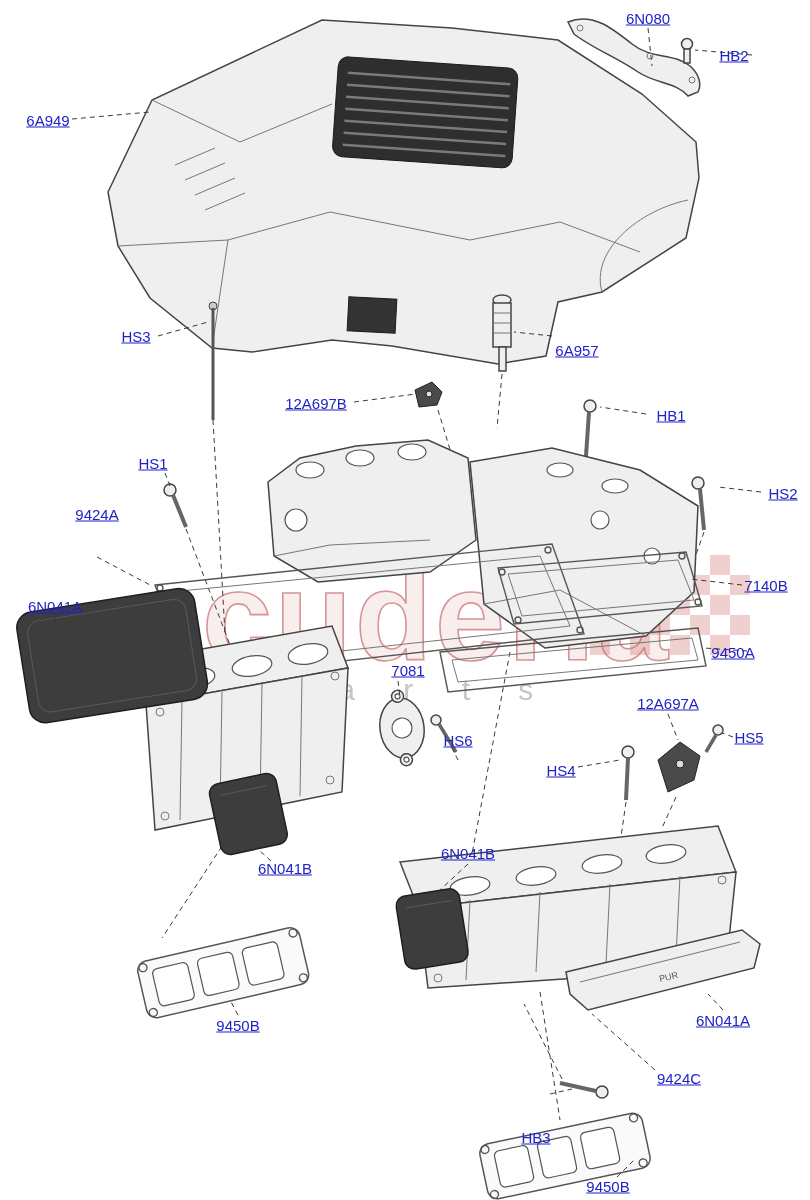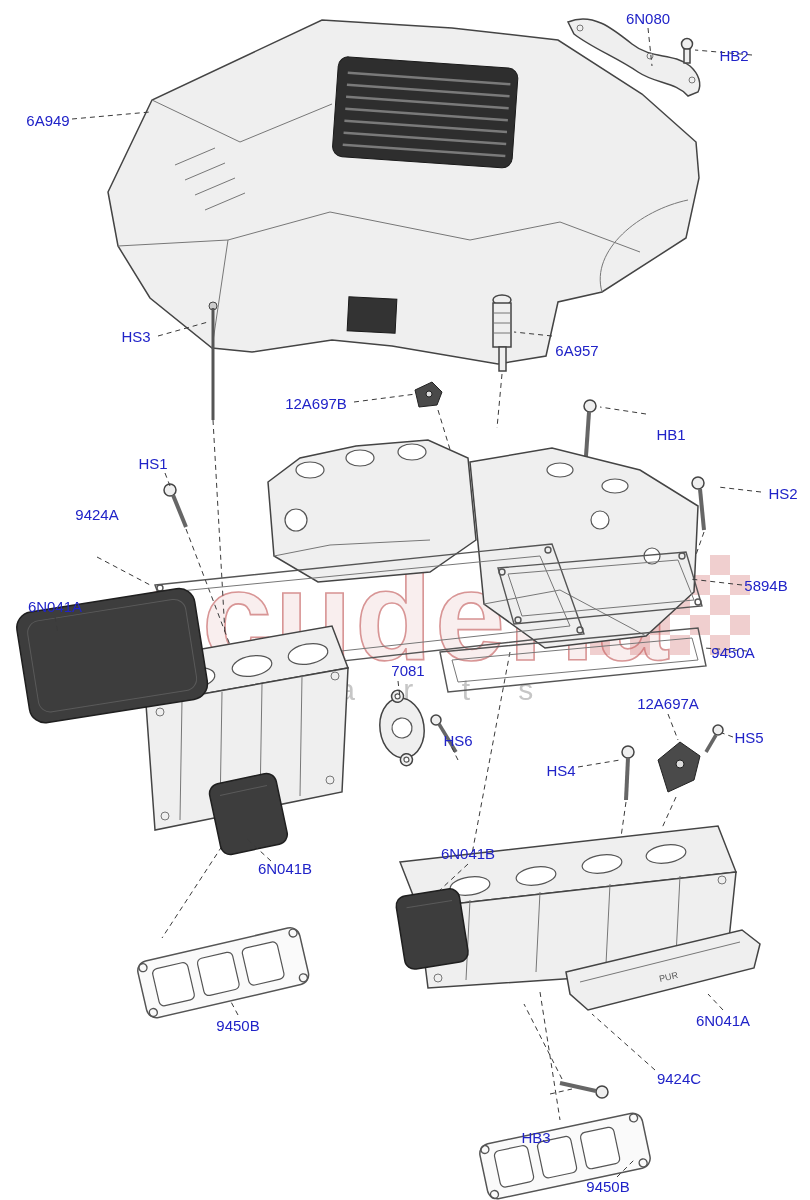--- a/index.html
+++ b/index.html
@@ -1,20 +1,20 @@
 <!DOCTYPE html>
 <html><head>
 <meta charset="utf-8">
 <style>
   html,body{margin:0;padding:0;background:#ffffff;}
   .stage{position:relative;width:810px;height:1200px;background:#ffffff;overflow:hidden;
          font-family:"Liberation Sans",sans-serif;}
   .stage svg{position:absolute;left:0;top:0;}
   .callout{position:absolute;transform:translate(-50%,-50%);color:#2023c8;
-           font:15px "Liberation Sans",sans-serif;white-space:nowrap;z-index:5;}
+           font:15px "Liberation Sans",sans-serif;white-space:nowrap;z-index:5;text-decoration:underline;}
   .part{stroke:#444;stroke-width:1.5;fill:#efefef;}
   .dark{fill:#3d3d3d;stroke:#1f1f1f;stroke-width:1.5;}
   .ld{stroke:#3a3a3a;stroke-width:1;stroke-dasharray:5 4;fill:none;}
   .thin{stroke:#777;stroke-width:1;fill:none;}
   .gask{fill:none;stroke:#555;stroke-width:1.4;}
   .hole{fill:#ffffff;stroke:#555;stroke-width:1.2;}
 </style>
 </head>
 <body>
 
@@ -303,26 +303,26 @@
     <line class="ld" x1="617" y1="1177" x2="634" y2="1160"></line>
   </g>
 </svg>
 
   <div class="callout" style="left:648px;top:18px">6N080</div>
   <div class="callout" style="left:734px;top:55px">HB2</div>
   <div class="callout" style="left:48px;top:120px">6A949</div>
   <div class="callout" style="left:136px;top:336px">HS3</div>
   <div class="callout" style="left:577px;top:350px">6A957</div>
   <div class="callout" style="left:316px;top:403px">12A697B</div>
-  <div class="callout" style="left:671px;top:434px">HB1</div>
+  <div class="callout" style="left:671px;top:415px">HB1</div>
   <div class="callout" style="left:153px;top:463px">HS1</div>
   <div class="callout" style="left:783px;top:493px">HS2</div>
   <div class="callout" style="left:97px;top:514px">9424A</div>
   <div class="callout" style="left:55px;top:606px">6N041A</div>
-  <div class="callout" style="left:766px;top:585px">5894B</div>
+  <div class="callout" style="left:766px;top:585px">7140B</div>
   <div class="callout" style="left:733px;top:652px">9450A</div>
   <div class="callout" style="left:408px;top:670px">7081</div>
   <div class="callout" style="left:668px;top:703px">12A697A</div>
   <div class="callout" style="left:749px;top:737px">HS5</div>
   <div class="callout" style="left:458px;top:740px">HS6</div>
   <div class="callout" style="left:561px;top:770px">HS4</div>
   <div class="callout" style="left:285px;top:868px">6N041B</div>
   <div class="callout" style="left:468px;top:853px">6N041B</div>
   <div class="callout" style="left:238px;top:1025px">9450B</div>
   <div class="callout" style="left:723px;top:1020px">6N041A</div>

